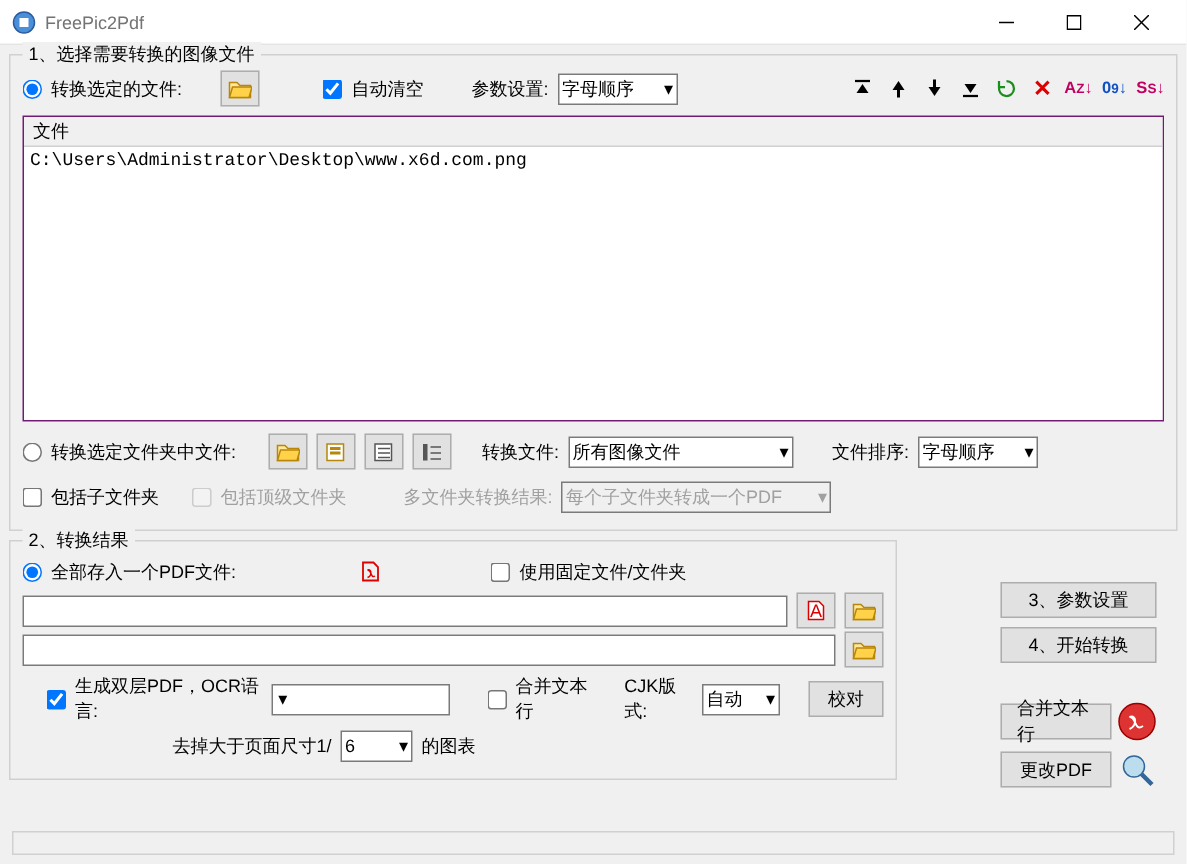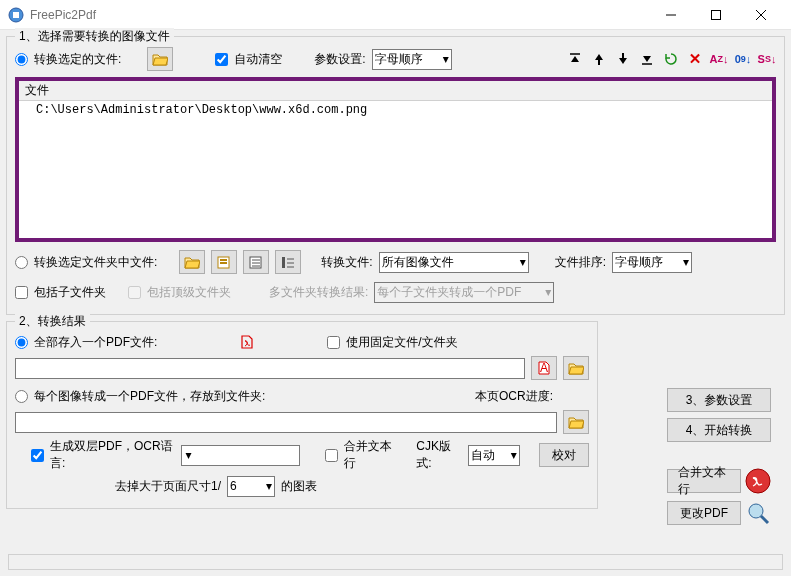--- a/index.html
+++ b/index.html
@@ -27,23 +27,23 @@
 label.disabled { color: #a0a0a0; }
 
 .btn-icon { width: 26px; height: 24px; border: 1px solid #adadad; background: #e1e1e1; display: inline-flex; align-items: center; justify-content: center; cursor: pointer; }
 
 .combo { border: 1px solid #7a7a7a; background: #fff; height: 21px; padding: 0 2px; display: inline-flex; align-items: center; }
 .combo .arrow { margin-left: 2px; }
 
 .toolbar-icons { display: flex; gap: 6px; align-items: center; }
 .tico { width: 18px; height: 18px; display: inline-flex; align-items: center; justify-content: center; cursor: pointer; font-weight: bold; }
 
-.listhead { border: 4px solid #701a75; background: #fff; }
+.listhead { border: 1px solid #701a75; background: #fff; }
 .listhead .header { background: #f0f0f0; border-bottom: 1px solid #d0d0d0; padding: 2px 6px; height: 20px; display:flex; align-items:center;}
-.listhead .body { height: 137px; padding: 2px 17px; background: #fff; overflow: hidden; }
+.listhead .body { height: 182px; padding: 2px 4px; background: #fff; overflow: hidden; }
 .listhead .body .item { font-family: Consolas, "Courier New", monospace; font-size: 12px; color: #000; }
 
 .textfield { border: 1px solid #7a7a7a; background: #fff; height: 21px; padding: 0 3px; }
 .longfield { flex: 1; }
 
 .btn { border: 1px solid #adadad; background: #e1e1e1; height: 24px; padding: 2px 10px; cursor: pointer; display: inline-flex; align-items: center; justify-content: center; min-width: 80px; }
 
 .right-col { position: absolute; right: 12px; top: 358px; width: 112px; display: flex; flex-direction: column; gap: 6px; }
 .right-col .btn { width: 104px; }
 .right-col .rowbtn { display:flex; align-items:center; gap:4px; }
@@ -262,29 +262,20 @@
           </svg>
         </span>
       <span class="btn-icon">
           <svg width="16" height="14">
             <path d="M1 3h5l2 2h7v8H1z" fill="#ffe79c" stroke="#b8860b"></path>
             <path d="M3 6h13l-2 7H1z" fill="#ffd24a" stroke="#b8860b"></path>
           </svg>
         </span>
     </div>
 
-    <div class="row" style="margin-top:4px;">
-      <label>
-        <input type="radio" name="out" style="">
-        <span>每个图像转成一个PDF文件，存放到文件夹:</span>
-      </label>
-      <span class="spacer"></span>
-      <span>本页OCR进度:</span>
-      <span style="width:30px"></span>
-    </div>
 
     <div class="row">
       <input class="textfield longfield" style="width: 574px;">
       <span class="btn-icon">
           <svg width="16" height="14">
             <path d="M1 3h5l2 2h7v8H1z" fill="#ffe79c" stroke="#b8860b"></path>
             <path d="M3 6h13l-2 7H1z" fill="#ffd24a" stroke="#b8860b"></path>
           </svg>
         </span>
     </div>

